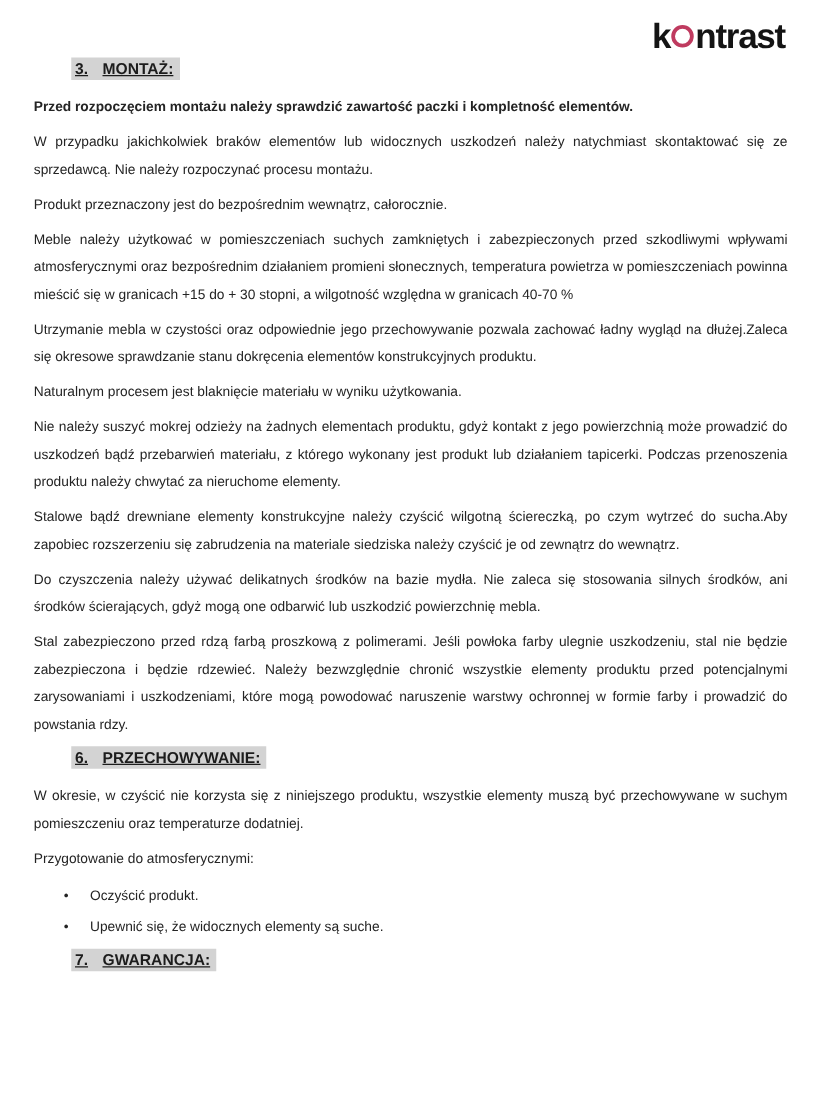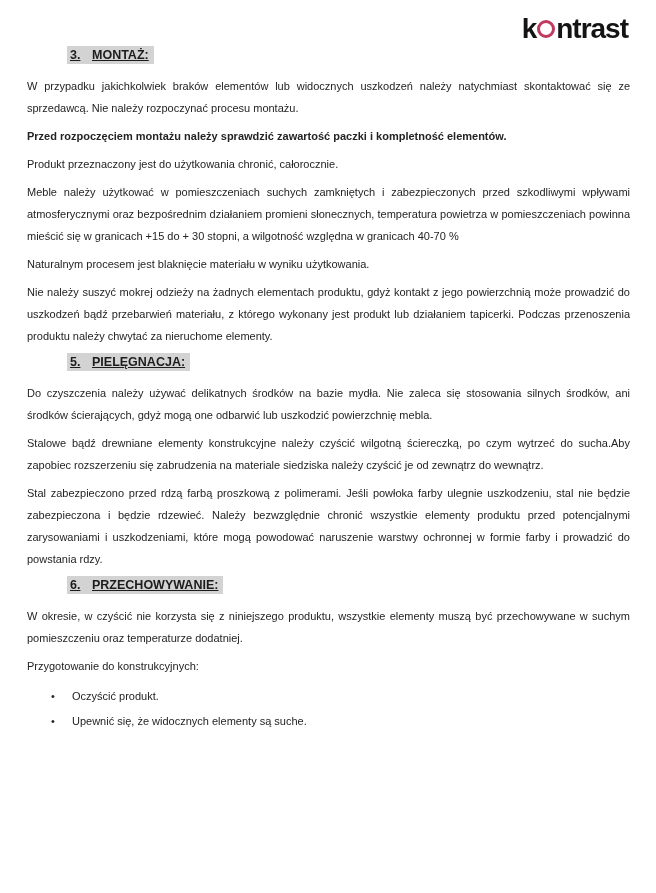--- a/index.html
+++ b/index.html
@@ -13,21 +13,21 @@
   .logo{
     position:absolute;top:12px;right:28px;
     font-size:28px;font-weight:bold;letter-spacing:-1px;color:#141414;
     line-height:34px;white-space:nowrap;
   }
   .logo .ring{
     display:inline-block;width:12px;height:12px;border:3px solid #bf3a5f;
     border-radius:50%;vertical-align:0px;margin:0 1px;background:#ffffff;
   }
   
-  .heading{margin:8px 0 12px 40px;font-size:12.5px;font-weight:bold;line-height:15px;color:#1c1c1c;}
+  .heading{margin:8px 0 12px 30px;font-size:12.5px;font-weight:bold;line-height:15px;color:#1c1c1c;}
   .heading .hl{background:#d3d3d3;padding:2px 5px 2px 3px;}
   .heading .num{text-decoration:underline;display:inline-block;min-width:11px;margin-right:11px;}
   .heading .lbl{text-decoration:underline;}
   
   p.body{font-size:11px;line-height:22px;margin:0 0 6px 0;color:#242424;}
   p.justify{text-align:justify;}
   p.bold{font-weight:bold;}
   
   ul.bullets{list-style:none;margin:8px 0 8px 0;padding:0;}
   ul.bullets li{position:relative;padding-left:45px;font-size:11px;line-height:22px;margin:0 0 3px 0;color:#242424;}
@@ -36,40 +36,41 @@
 </head>
 <body>
 
 <div class="page">
 
   <div class="logo"><span>k</span><span class="ring"></span><span>ntrast</span></div>
 
   <div class="heading">
     <span class="hl"><span class="num">3.</span><span class="lbl">MONTAŻ:</span></span>
   </div>
+  <p class="body bold">Przed rozpoczęciem montażu należy sprawdzić zawartość paczki i kompletność elementów.</p>
   <p class="body justify">W przypadku jakichkolwiek braków elementów lub widocznych uszkodzeń należy natychmiast skontaktować się ze sprzedawcą. Nie należy rozpoczynać procesu montażu.</p>
-  <p class="body bold">Przed rozpoczęciem montażu należy sprawdzić zawartość paczki i kompletność elementów.</p>
 
-  <p class="body">Produkt przeznaczony jest do użytkowania chronić, całorocznie.</p>
+  <p class="body">Produkt przeznaczony jest do bezpośrednim wewnątrz, całorocznie.</p>
   <p class="body justify">Meble należy użytkować w pomieszczeniach suchych zamkniętych i zabezpieczonych przed szkodliwymi wpływami atmosferycznymi oraz bezpośrednim działaniem promieni słonecznych, temperatura powietrza w pomieszczeniach powinna mieścić się w granicach +15 do + 30 stopni, a wilgotność względna w granicach 40-70 %</p>
+  <p class="body justify">Utrzymanie mebla w czystości oraz odpowiednie jego przechowywanie pozwala zachować ładny wygląd na dłużej.Zaleca się okresowe sprawdzanie stanu dokręcenia elementów konstrukcyjnych produktu.</p>
   <p class="body">Naturalnym procesem jest blaknięcie materiału w wyniku użytkowania.</p>
   <p class="body justify">Nie należy suszyć mokrej odzieży na żadnych elementach produktu, gdyż kontakt z jego powierzchnią może prowadzić do uszkodzeń bądź przebarwień materiału, z którego wykonany jest produkt lub działaniem tapicerki. Podczas przenoszenia produktu należy chwytać za nieruchome elementy.</p>
 
-  <div class="heading">
-    <span class="hl"><span class="num">5.</span><span class="lbl">PIELĘGNACJA:</span></span>
-  </div>
+  <p class="body justify">Stalowe bądź drewniane elementy konstrukcyjne należy czyścić wilgotną ściereczką, po czym wytrzeć do sucha.Aby zapobiec rozszerzeniu się zabrudzenia na materiale siedziska należy czyścić je od zewnątrz do wewnątrz.</p>
   <p class="body justify">Do czyszczenia należy używać delikatnych środków na bazie mydła. Nie zaleca się stosowania silnych środków, ani środków ścierających, gdyż mogą one odbarwić lub uszkodzić powierzchnię mebla.</p>
-  <p class="body justify">Stalowe bądź drewniane elementy konstrukcyjne należy czyścić wilgotną ściereczką, po czym wytrzeć do sucha.Aby zapobiec rozszerzeniu się zabrudzenia na materiale siedziska należy czyścić je od zewnątrz do wewnątrz.</p>
   <p class="body justify">Stal zabezpieczono przed rdzą farbą proszkową z polimerami. Jeśli powłoka farby ulegnie uszkodzeniu, stal nie będzie zabezpieczona i będzie rdzewieć. Należy bezwzględnie chronić wszystkie elementy produktu przed potencjalnymi zarysowaniami i uszkodzeniami, które mogą powodować naruszenie warstwy ochronnej w formie farby i prowadzić do powstania rdzy.</p>
 
   <div class="heading">
     <span class="hl"><span class="num">6.</span><span class="lbl">PRZECHOWYWANIE:</span></span>
   </div>
   <p class="body justify">W okresie, w czyścić nie korzysta się z niniejszego produktu, wszystkie elementy muszą być przechowywane w suchym pomieszczeniu oraz temperaturze dodatniej.</p>
-  <p class="body">Przygotowanie do konstrukcyjnych:</p>
+  <p class="body">Przygotowanie do atmosferycznymi:</p>
 
   <ul class="bullets">
     <li><span class="dot">•</span><span>Oczyścić produkt.</span></li>
     <li><span class="dot">•</span><span>Upewnić się, że widocznych elementy są suche.</span></li>
   </ul>
 
+  <div class="heading">
+    <span class="hl"><span class="num">7.</span><span class="lbl">GWARANCJA:</span></span>
+  </div>
 
 </div>
 
 </body></html>

